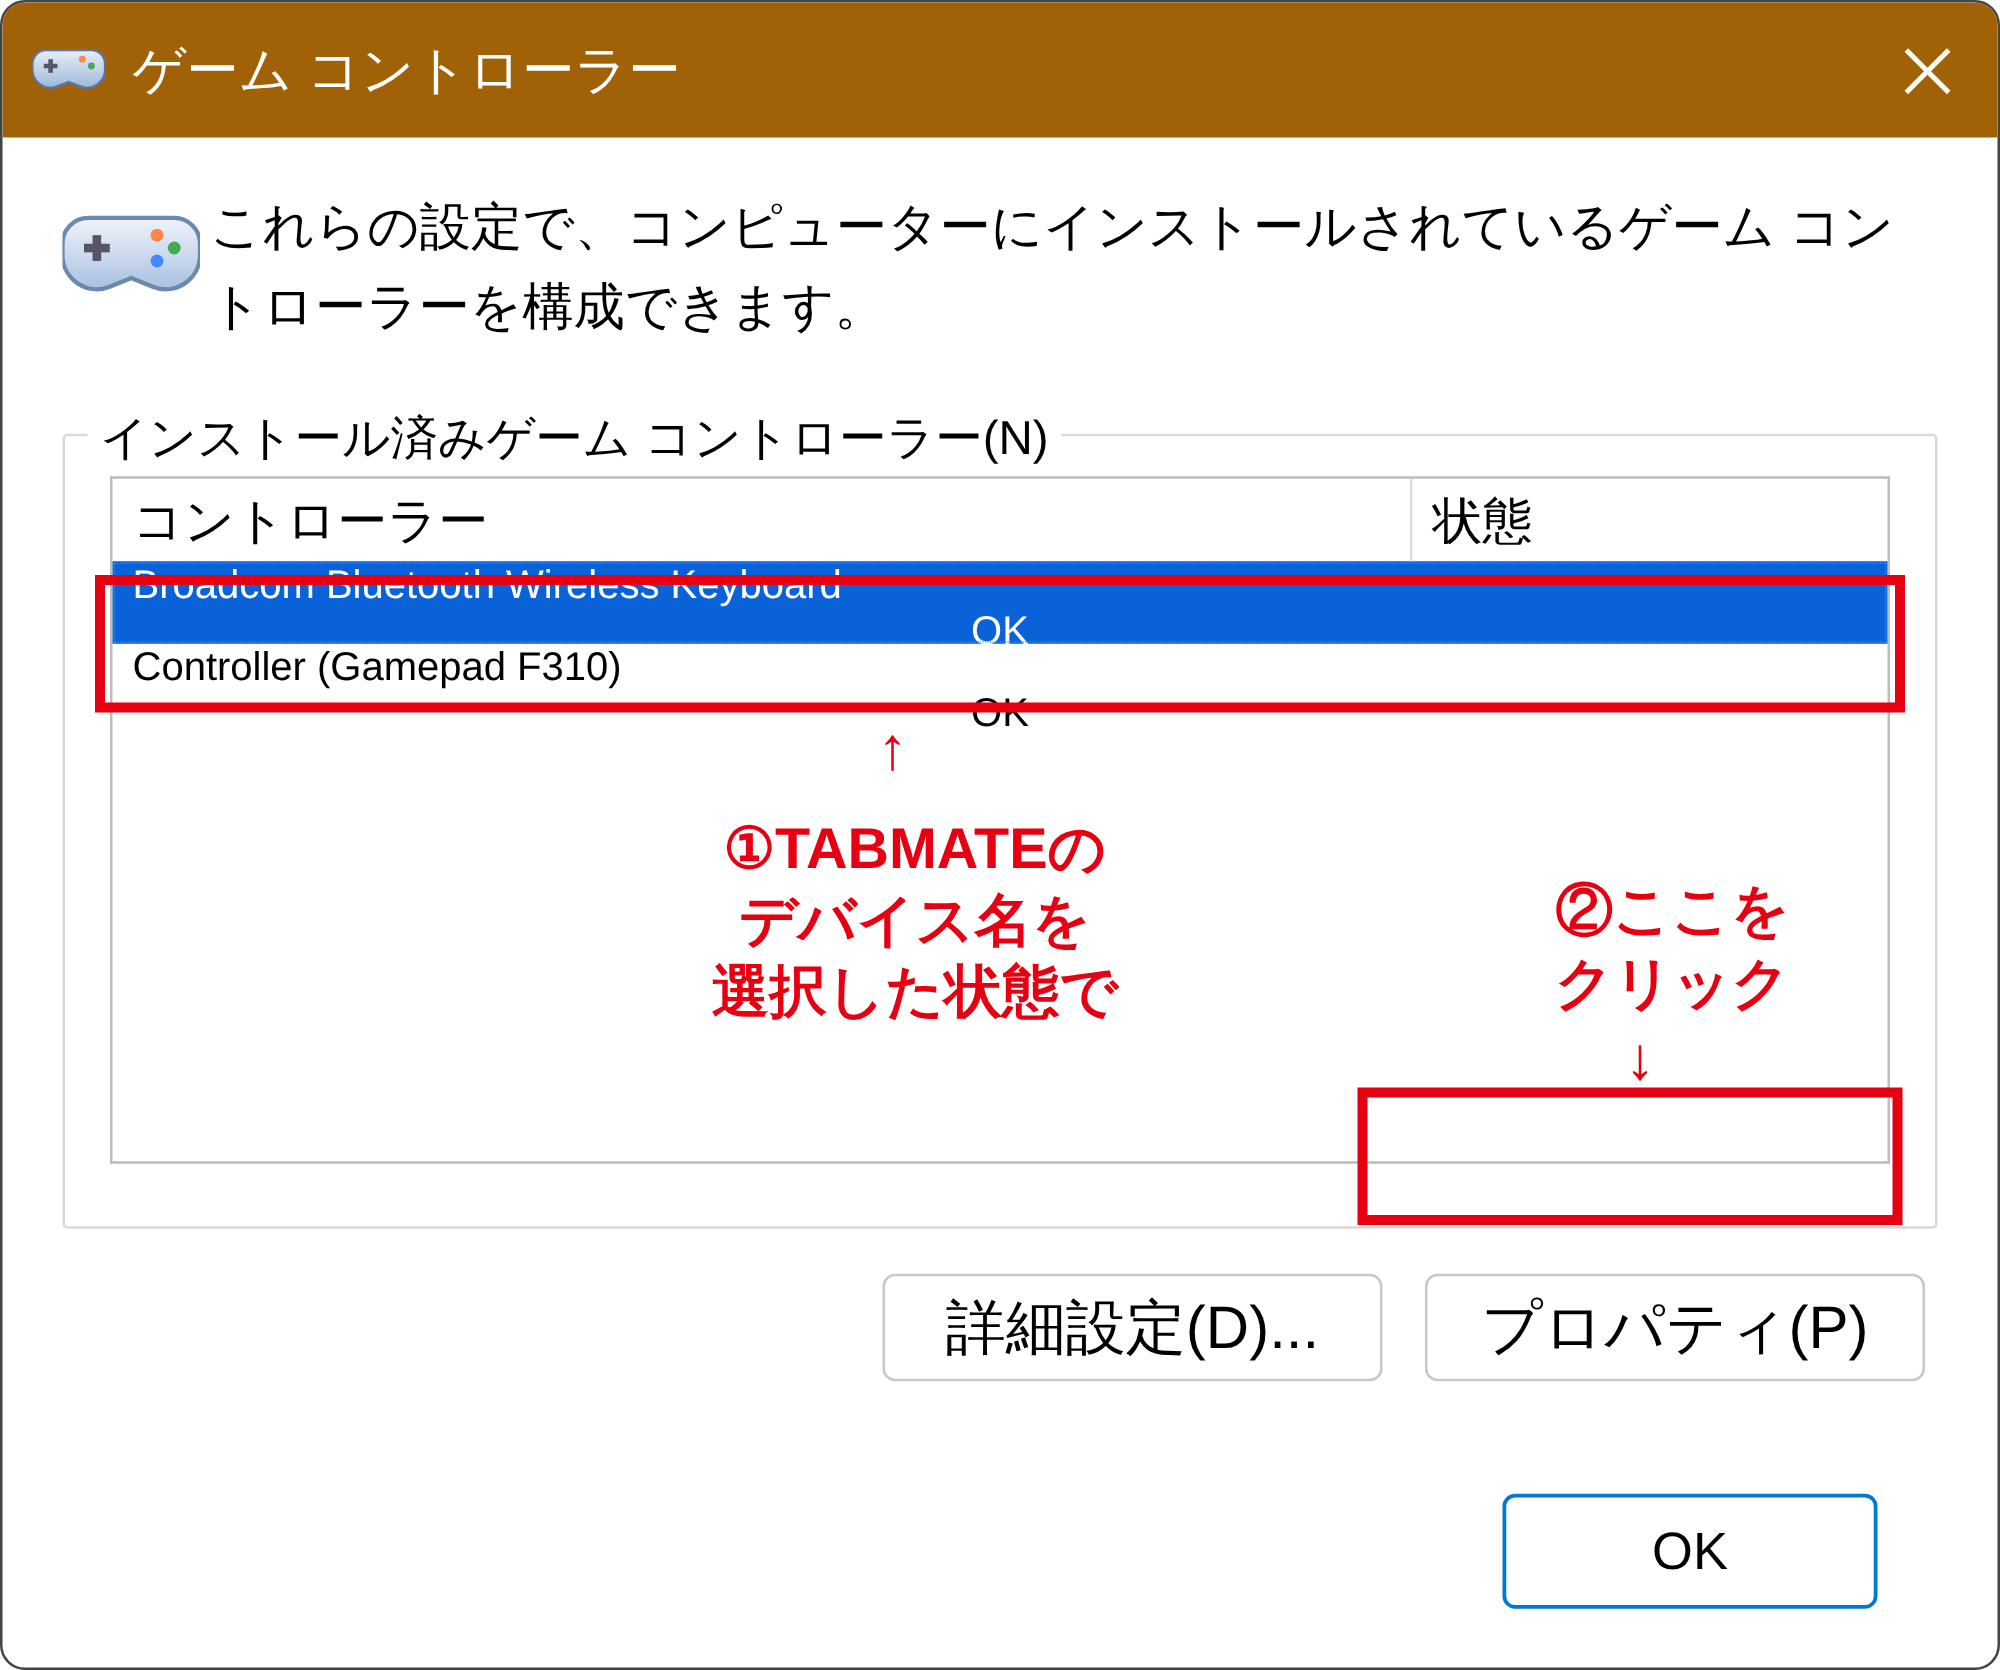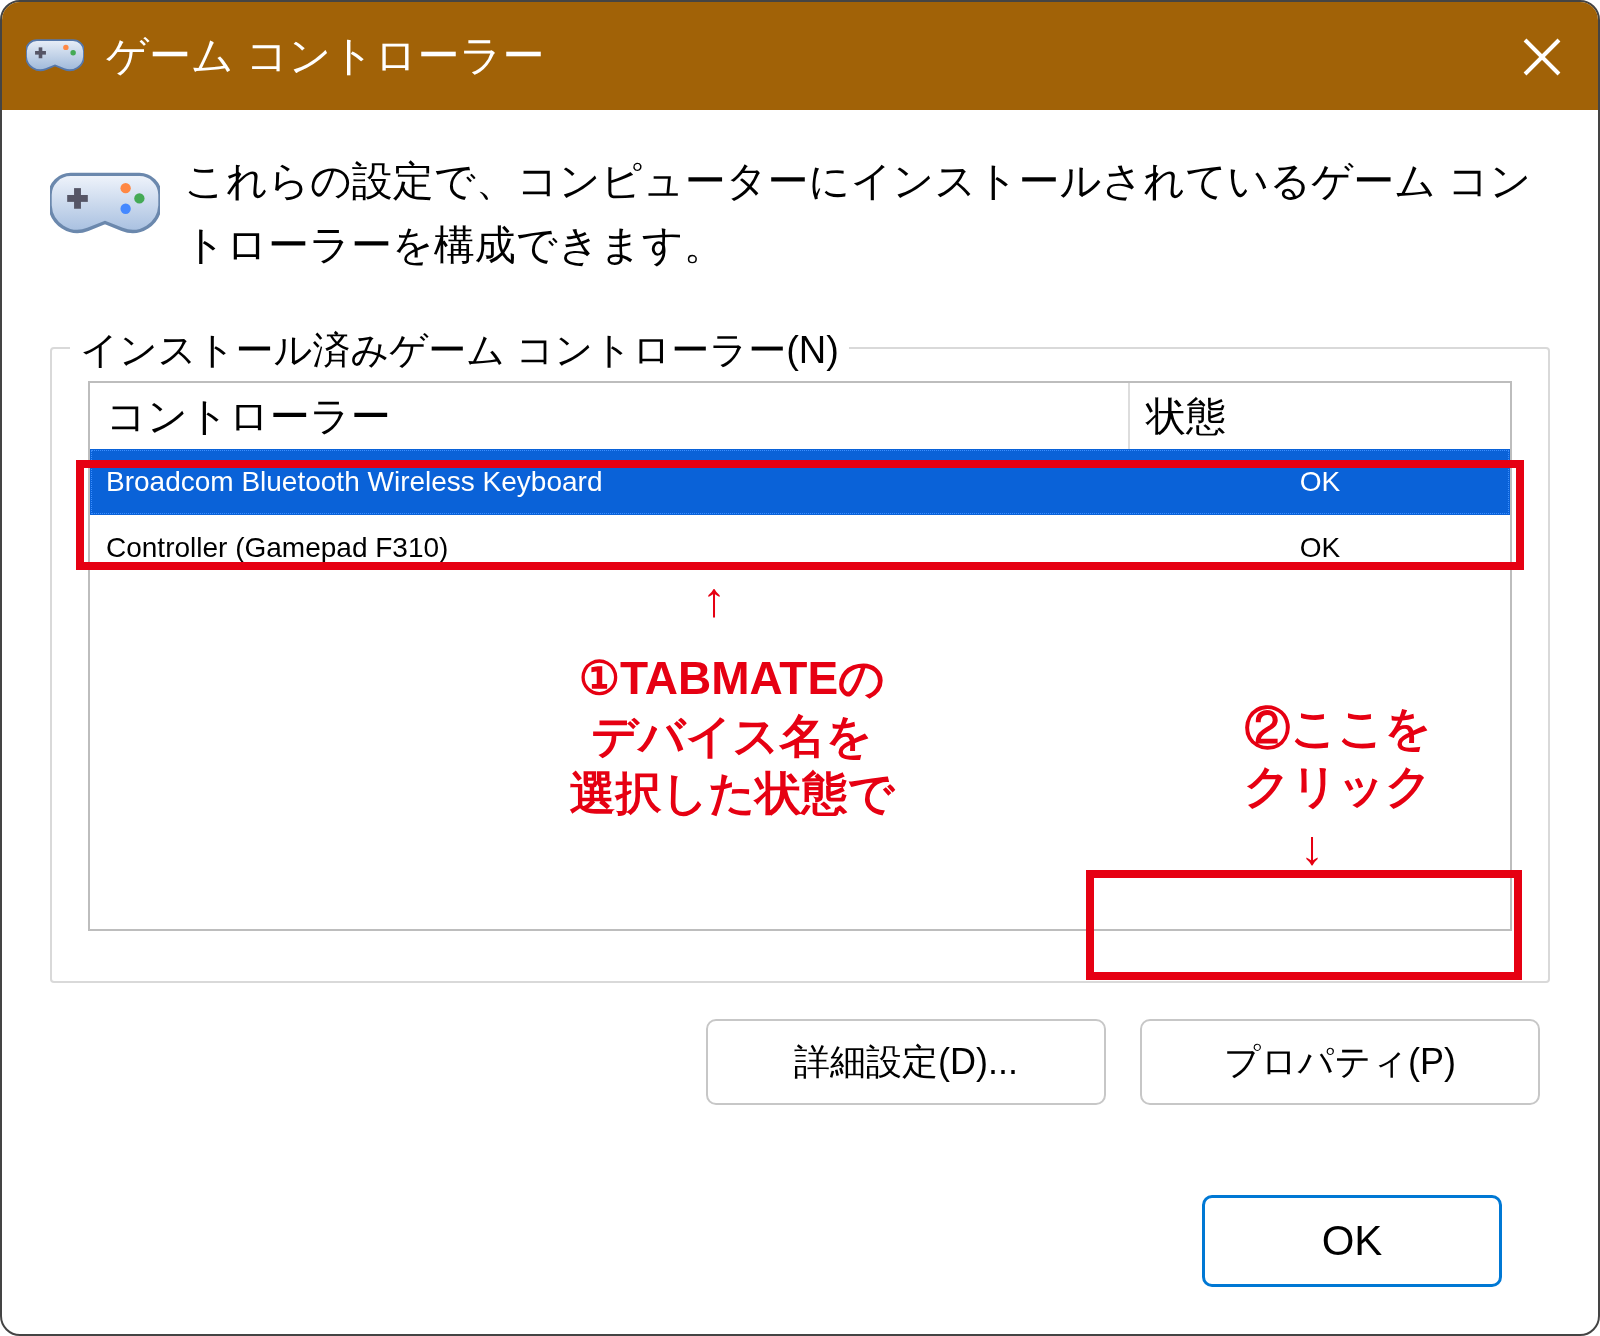--- a/index.html
+++ b/index.html
@@ -57,21 +57,21 @@
   }
   .titlebar .close::before { transform: rotate(45deg); }
   .titlebar .close::after  { transform: rotate(-45deg); }
 
   .body {
     flex: 1 1 auto;
     padding: 40px 48px 40px 48px;
     position: relative;
   }
 
-  .header-row { display:flex; align-items:flex-start; gap: 24px; margin-bottom: 70px; }
+  .header-row { display:flex; align-items:flex-start; gap: 8px; margin-bottom: 70px; }
   .header-row .big-icon { width: 110px; height: 90px; flex-shrink:0; }
   .header-row .desc {
     color: #000;
     font-size: 41px;
     line-height: 1.55;
   }
 
   .groupbox {
     border: 2px solid #d9d9d9;
     border-radius: 4px;
@@ -104,22 +104,23 @@
     display:flex; align-items:center;
     padding: 0 16px;
     border-right: 2px solid #ddd;
     text-align: right;
   }
   .listview .lv-header .col:last-child { border-right:none; }
   .col-name   { width: 1040px; }
   .col-status { flex: 1 1 auto; }
 
   .lv-row {
-    display:flex; height: 66px; font-size: 28px;
+    display:flex; height: 66px; font-size: 32px;
     color:#000;
+    flex-direction:column;
   }
   .lv-row .cell { display:flex; align-items:center; padding: 0 16px; }
   .lv-row .cell.col-name  { width: 1040px; }
   .lv-row .cell.col-status{ flex:1 1 auto; justify-content:center; }
   .lv-row.selected {
     background:#0a62d8;
     color:#fff;
     outline: 1px dotted #3b8eff;
     outline-offset: -2px;
   }
@@ -130,21 +131,21 @@
     gap: 34px;
     padding-right: 10px;
     margin-bottom: 90px;
   }
   .btn {
     height: 86px;
     min-width: 400px;
     border: 2px solid #c7c7c7;
     background: #fff;
     border-radius: 10px;
-    font-size: 36px;
+    font-size: 48px;
     color:#000;
     display:flex; align-items:center; justify-content:center;
     cursor:pointer;
   }
 
   .ok-row { display:flex; justify-content:flex-end; padding-right: 48px; }
   .ok-btn {
     height: 92px;
     width: 300px;
     border: 3px solid #0078d4;

